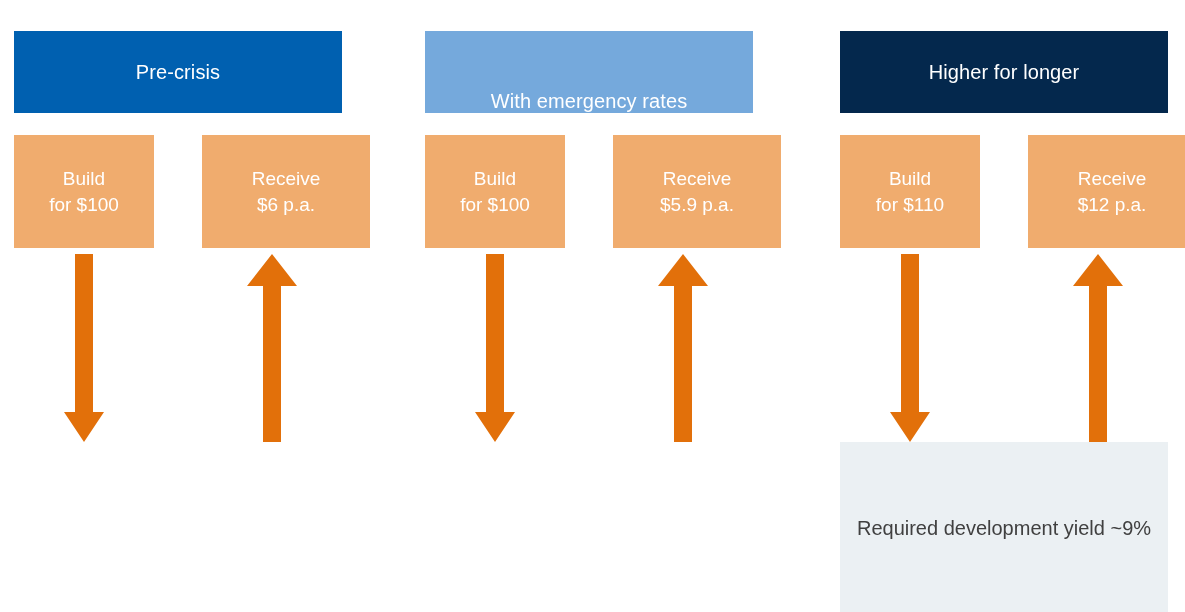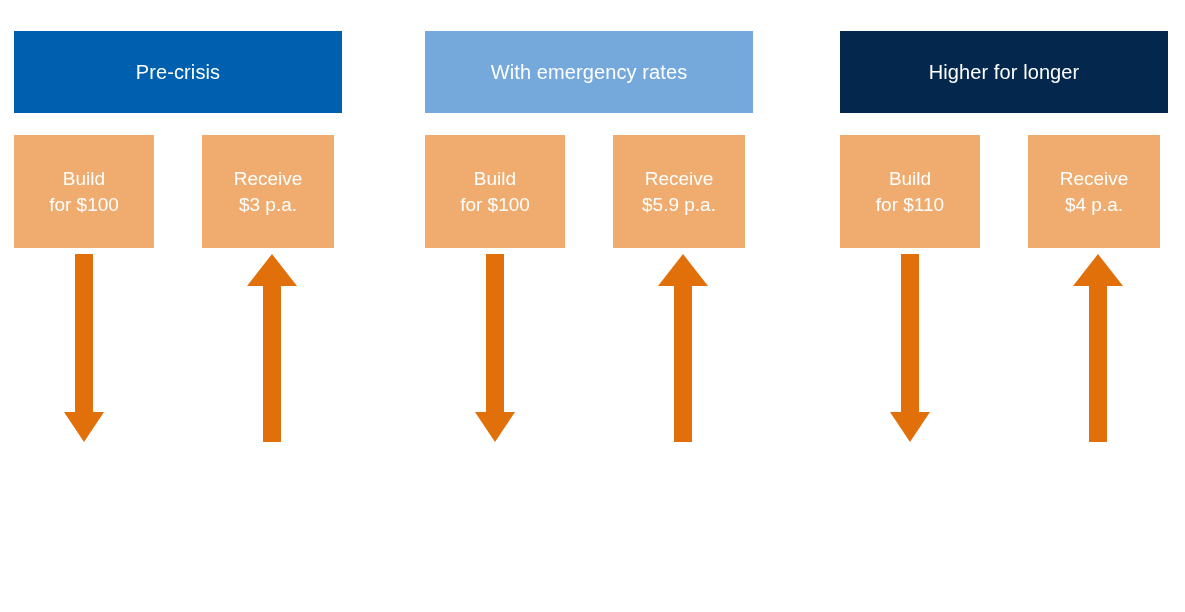--- a/index.html
+++ b/index.html
@@ -49,21 +49,21 @@
     font-size: 19px;
     line-height: 1.35;
     text-align: center;
   }
   .flow-box.left {
     left: 0;
     width: 140px;
   }
   .flow-box.right {
     left: 188px;
-    width: 132px;
+    width: 168px;
   }
   .flow-box .txt {
     display: block;
   }
   .arrow {
     position: absolute;
     top: 238px;
     height: 188px;
   }
   .arrow svg {
@@ -111,42 +111,42 @@
     <div class="flow-box left">
       <span>
         <span class="txt">Build</span>
         <span class="txt">for $100</span>
       </span>
     </div>
 
     <div class="flow-box right">
       <span>
         <span class="txt">Receive</span>
-        <span class="txt">$3 p.a.</span>
+        <span class="txt">$6 p.a.</span>
       </span>
     </div>
 
     <div class="arrow arrow-down">
       <svg width="40" height="188" viewBox="0 0 40 188" aria-hidden="true">
         <polygon points="11,0 29,0 29,158 40,158 20,188 0,158 11,158" fill="#E2700A"></polygon>
       </svg>
     </div>
 
     <div class="arrow arrow-up">
       <svg width="50" height="188" viewBox="0 0 50 188" aria-hidden="true">
         <polygon points="25,0 50,32 34,32 34,188 16,188 16,32 0,32" fill="#E2700A"></polygon>
       </svg>
     </div>
 
 
   </div>
 
   <div class="column" style="left:425px;">
 
-    <div class="header-box" style="background:#75A9DC;">
+    <div class="header-box" style="background:#75A9DC;align-items:flex-end;">
       <span>With emergency rates</span>
     </div>
 
     <div class="flow-box left">
       <span>
         <span class="txt">Build</span>
         <span class="txt">for $100</span>
       </span>
     </div>
 
@@ -181,32 +181,38 @@
     <div class="flow-box left">
       <span>
         <span class="txt">Build</span>
         <span class="txt">for $110</span>
       </span>
     </div>
 
     <div class="flow-box right">
       <span>
         <span class="txt">Receive</span>
-        <span class="txt">$4 p.a.</span>
+        <span class="txt">$12 p.a.</span>
       </span>
     </div>
 
     <div class="arrow arrow-down">
       <svg width="40" height="188" viewBox="0 0 40 188" aria-hidden="true">
         <polygon points="11,0 29,0 29,158 40,158 20,188 0,158 11,158" fill="#E2700A"></polygon>
       </svg>
     </div>
 
     <div class="arrow arrow-up">
       <svg width="50" height="188" viewBox="0 0 50 188" aria-hidden="true">
         <polygon points="25,0 50,32 34,32 34,188 16,188 16,32 0,32" fill="#E2700A"></polygon>
       </svg>
     </div>
 
+    <div class="bottom-box">
+      <span class="inner">
+        <span class="txt">Required development yield</span>
+        <span class="txt">~9%</span>
+      </span>
+    </div>
 
   </div>
 
 </div>
 
 </body></html>

